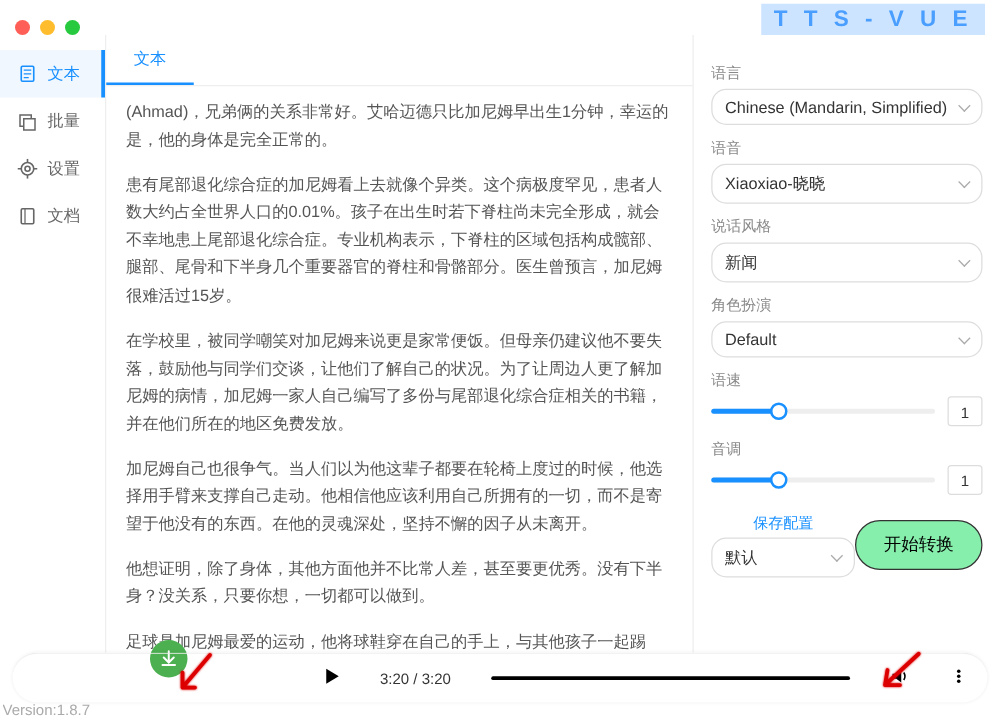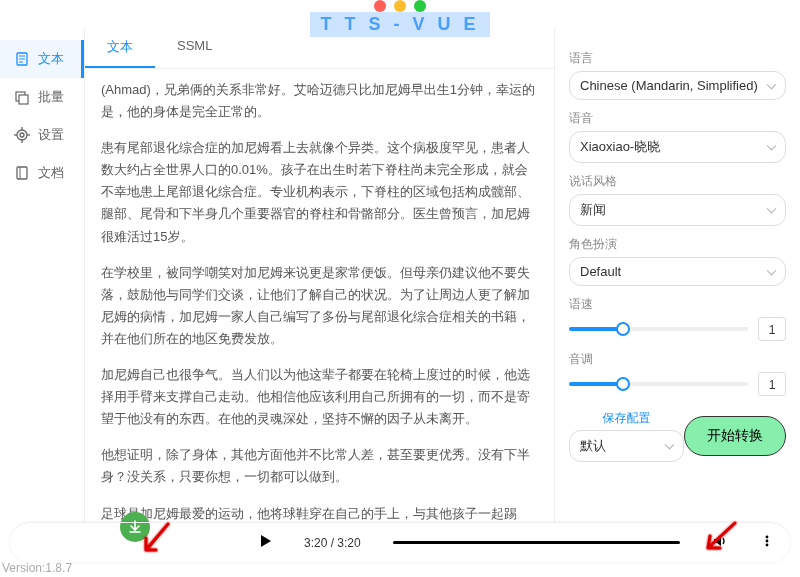--- a/index.html
+++ b/index.html
@@ -1,18 +1,18 @@
 <!DOCTYPE html>
 <html><head>
   <meta charset="utf-8">
   <style>
     * { margin: 0; padding: 0; box-sizing: border-box; }
     body { font-family: -apple-system, "PingFang SC", "Microsoft YaHei", sans-serif; font-size: 13px; color: #333; background: #fff; width: 800px; height: 577px; overflow: hidden; }
     
-    .titlebar { height: 28px; display: flex; align-items: center; padding: 0 27px; justify-content: space-between; flex-direction: column; }
+    .titlebar { height: 28px; display: flex; align-items: flex-end; padding: 0 12px; justify-content: space-between; }
     .traffic-lights { display: flex; gap: 8px; }
     .tl { width: 12px; height: 12px; border-radius: 50%; }
     .tl.red { background: #ff5f56; }
     .tl.yellow { background: #ffbd2e; }
     .tl.green { background: #27c93f; }
     .watermark { color: #4a9eff; font-size: 18px; font-weight: bold; letter-spacing: 4px; background: #cce4ff; padding: 2px 10px; }
     
     .main { display: flex; height: 494px; }
     
     .sidebar { width: 85px; border-right: 1px solid #eee; display: flex; flex-direction: column; padding-top: 12px; }
@@ -111,21 +111,20 @@
             <line x1="6" y1="2" x2="6" y2="14" stroke="#666"></line>
           </svg>
         </span>
       <span>文档</span>
     </div>
   </div>
 
   <div class="content">
     <div class="tabs">
       <div class="tab active">文本</div>
-      <div class="tab">SSML</div>
     </div>
     <div class="text-body">
       <p>(Ahmad)，兄弟俩的关系非常好。艾哈迈德只比加尼姆早出生1分钟，幸运的是，他的身体是完全正常的。</p>
       <p>患有尾部退化综合症的加尼姆看上去就像个异类。这个病极度罕见，患者人数大约占全世界人口的0.01%。孩子在出生时若下脊柱尚未完全形成，就会不幸地患上尾部退化综合症。专业机构表示，下脊柱的区域包括构成髋部、腿部、尾骨和下半身几个重要器官的脊柱和骨骼部分。医生曾预言，加尼姆很难活过15岁。</p>
       <p>在学校里，被同学嘲笑对加尼姆来说更是家常便饭。但母亲仍建议他不要失落，鼓励他与同学们交谈，让他们了解自己的状况。为了让周边人更了解加尼姆的病情，加尼姆一家人自己编写了多份与尾部退化综合症相关的书籍，并在他们所在的地区免费发放。</p>
       <p>加尼姆自己也很争气。当人们以为他这辈子都要在轮椅上度过的时候，他选择用手臂来支撑自己走动。他相信他应该利用自己所拥有的一切，而不是寄望于他没有的东西。在他的灵魂深处，坚持不懈的因子从未离开。</p>
       <p>他想证明，除了身体，其他方面他并不比常人差，甚至要更优秀。没有下半身？没关系，只要你想，一切都可以做到。</p>
       <p>足球是加尼姆最爱的运动，他将球鞋穿在自己的手上，与其他孩子一起踢球。潜水、滑板、举重、攀岩，这些常人都未必能轻松驾驭的运动，加尼姆也驾轻就熟。2016年，他完成了一项不可思议的成就，成功登上了海湾地区最高峰沙姆山的山顶。</p>
     </div>
   </div>

